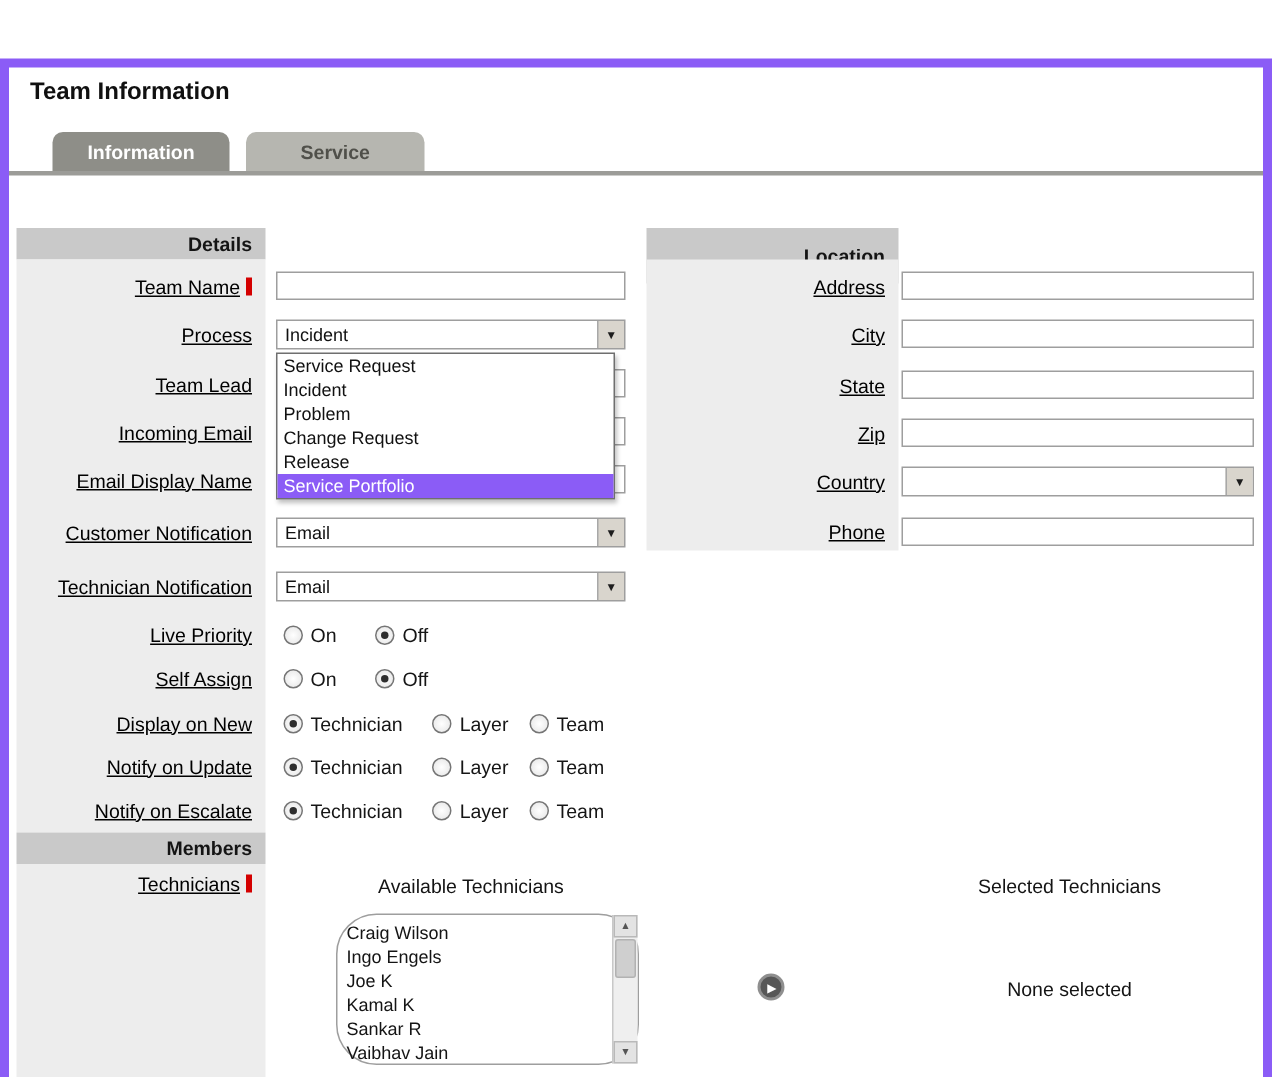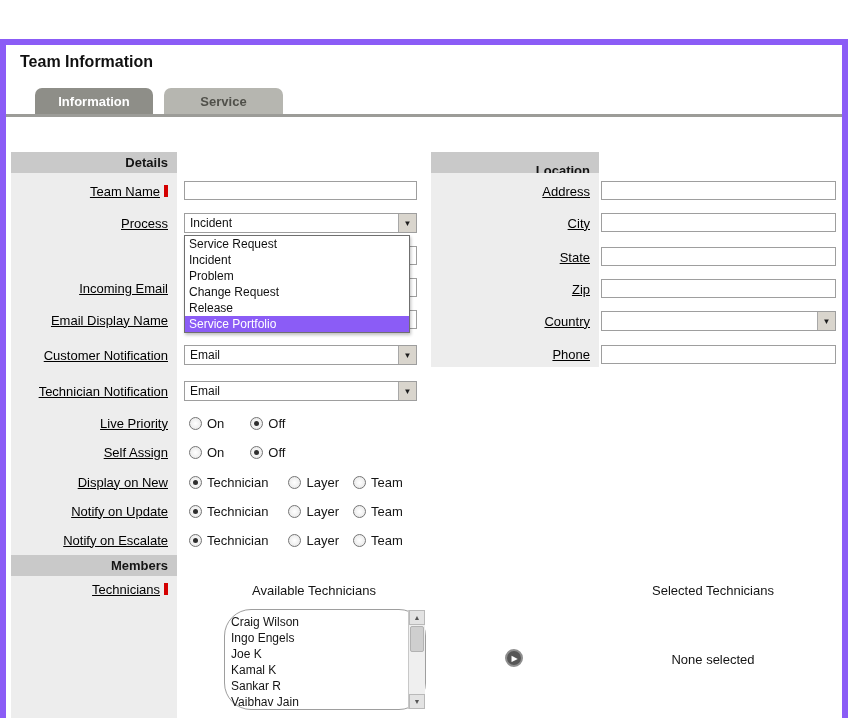--- a/index.html
+++ b/index.html
@@ -65,20 +65,23 @@
   </div>
   <div class="abs col-bg" style="left:425px; top:128px; width:168px; height:194px;"></div>
 
   <div class="abs flabel" style="left:5px; top:130px; width:166px; height:32px;">
     <span>Team Name</span>
       <span class="req"></span>
   </div>
   <div class="abs flabel" style="left:5px; top:162px; width:166px; height:32px;">
     <span>Process</span>
   </div>
+  <div class="abs flabel" style="left:5px; top:195px; width:166px; height:32px;">
+    <span>Team Lead</span>
+  </div>
   <div class="abs flabel" style="left:5px; top:227px; width:166px; height:32px;">
     <span>Incoming Email</span>
   </div>
   <div class="abs flabel" style="left:5px; top:259px; width:166px; height:32px;">
     <span>Email Display Name</span>
   </div>
   <div class="abs flabel" style="left:5px; top:293px; width:166px; height:34px;">
     <span>Customer Notification</span>
   </div>
   <div class="abs flabel" style="left:5px; top:329px; width:166px; height:34px;">

